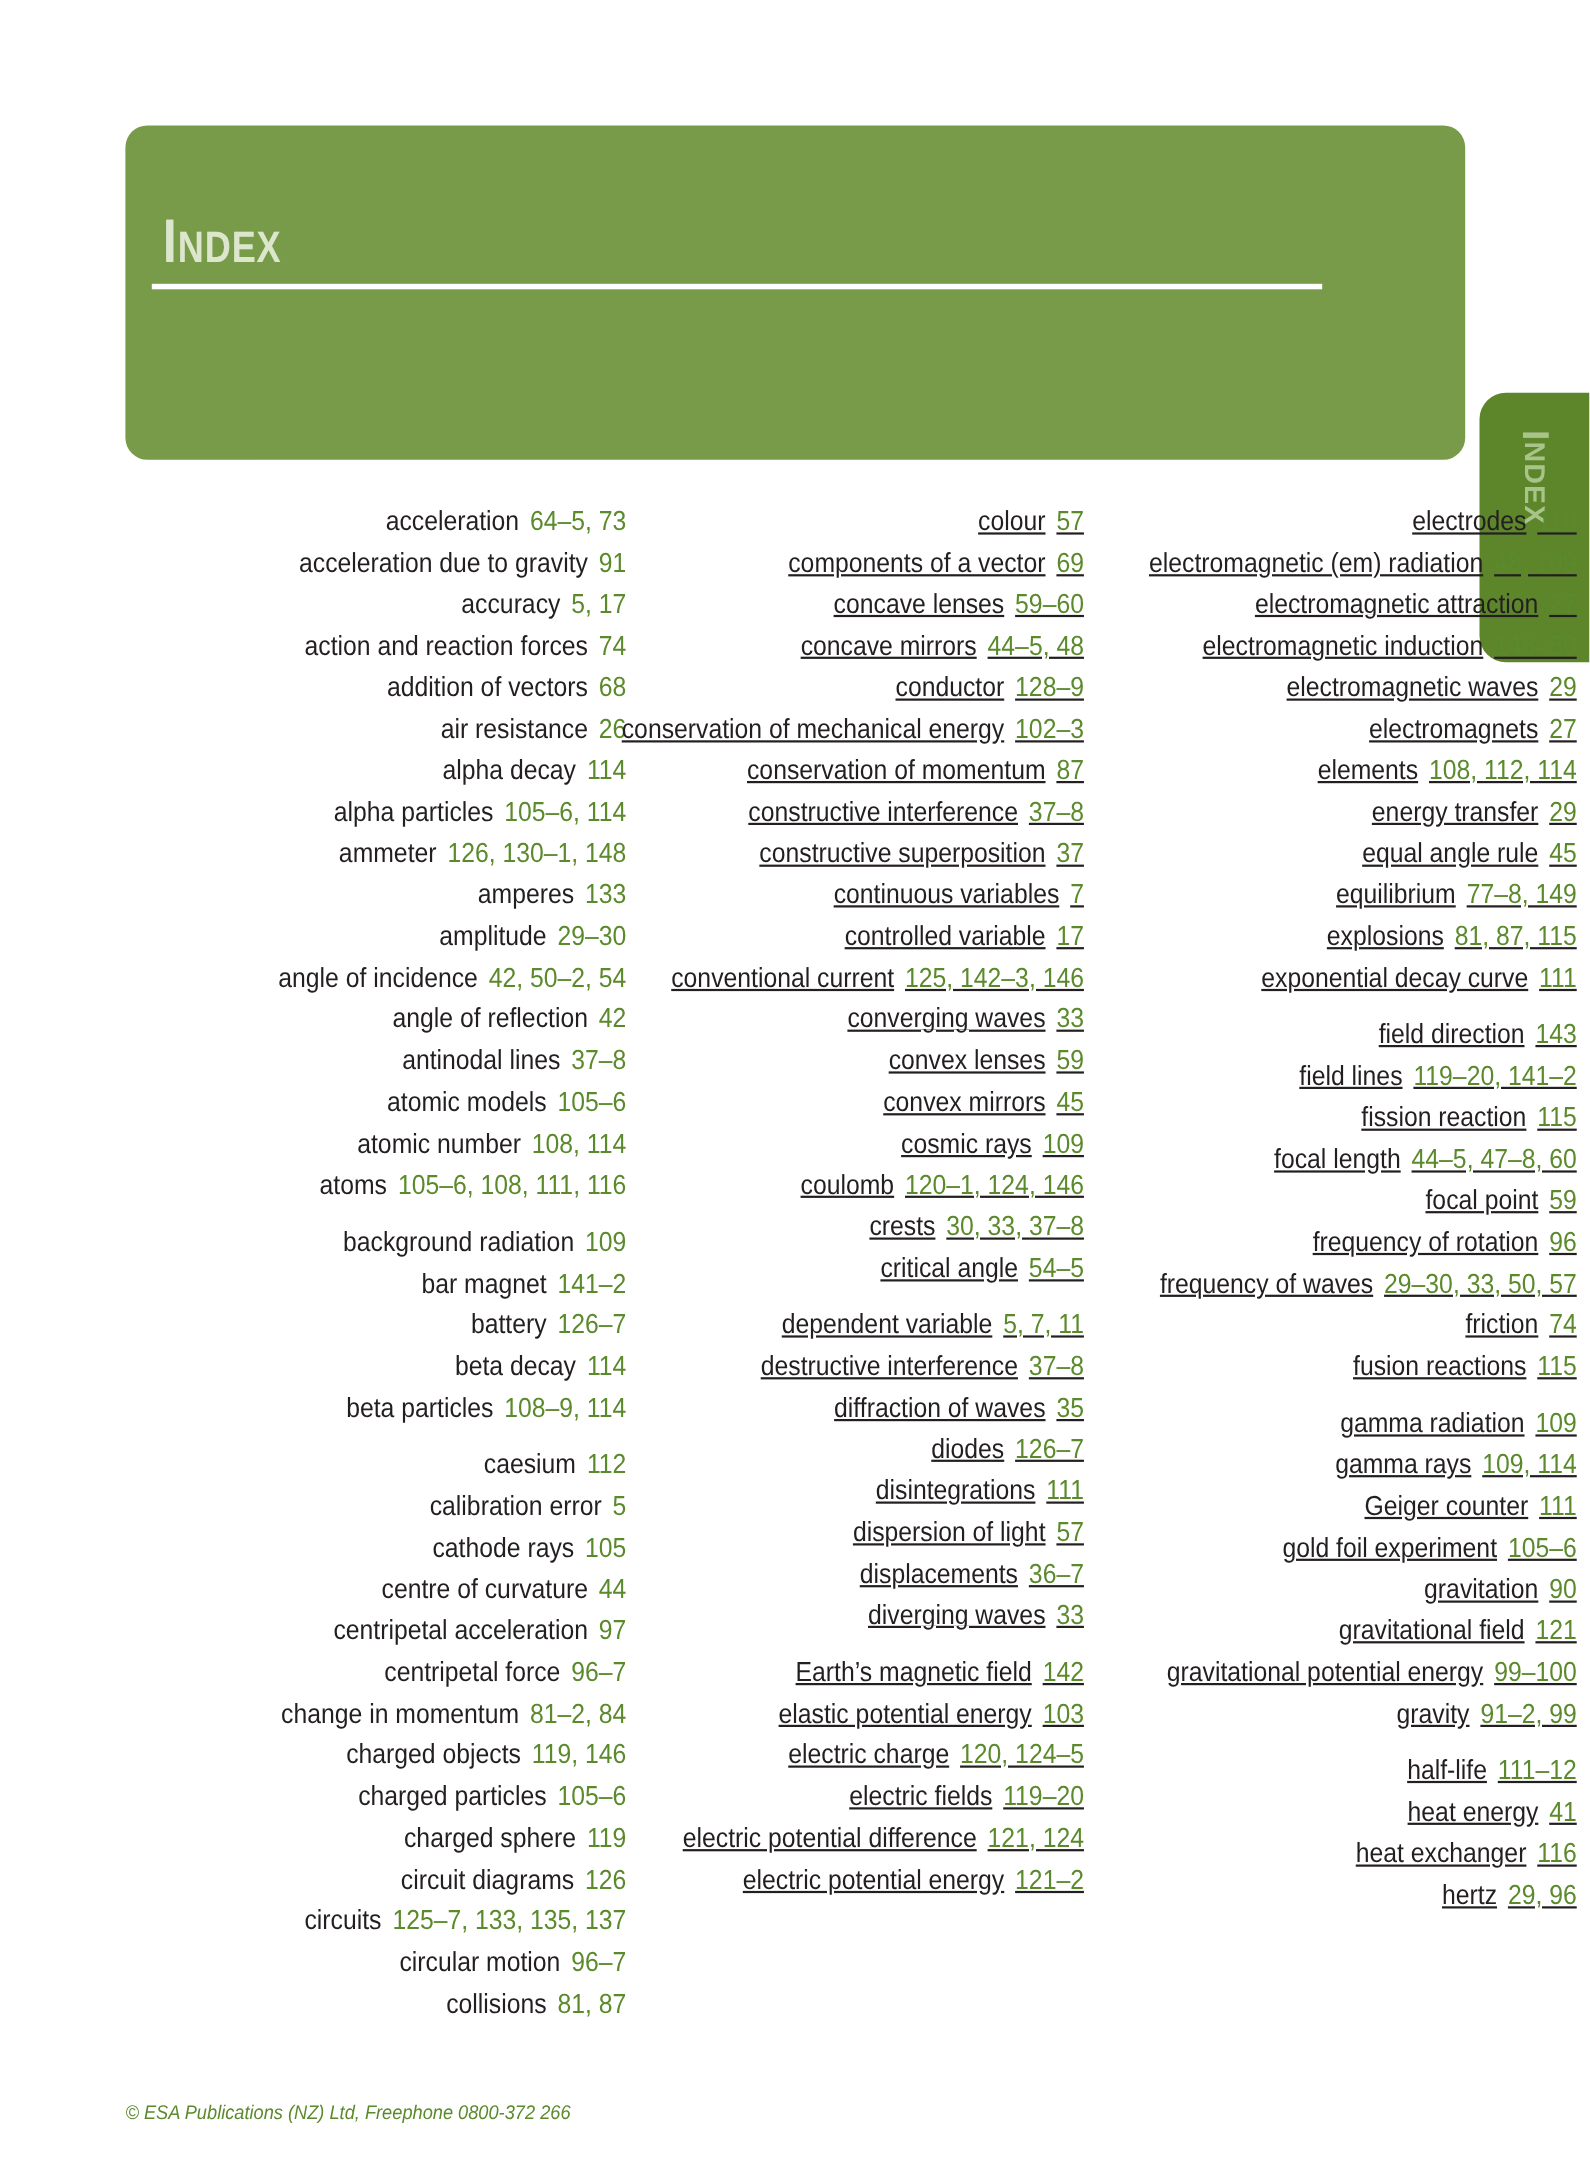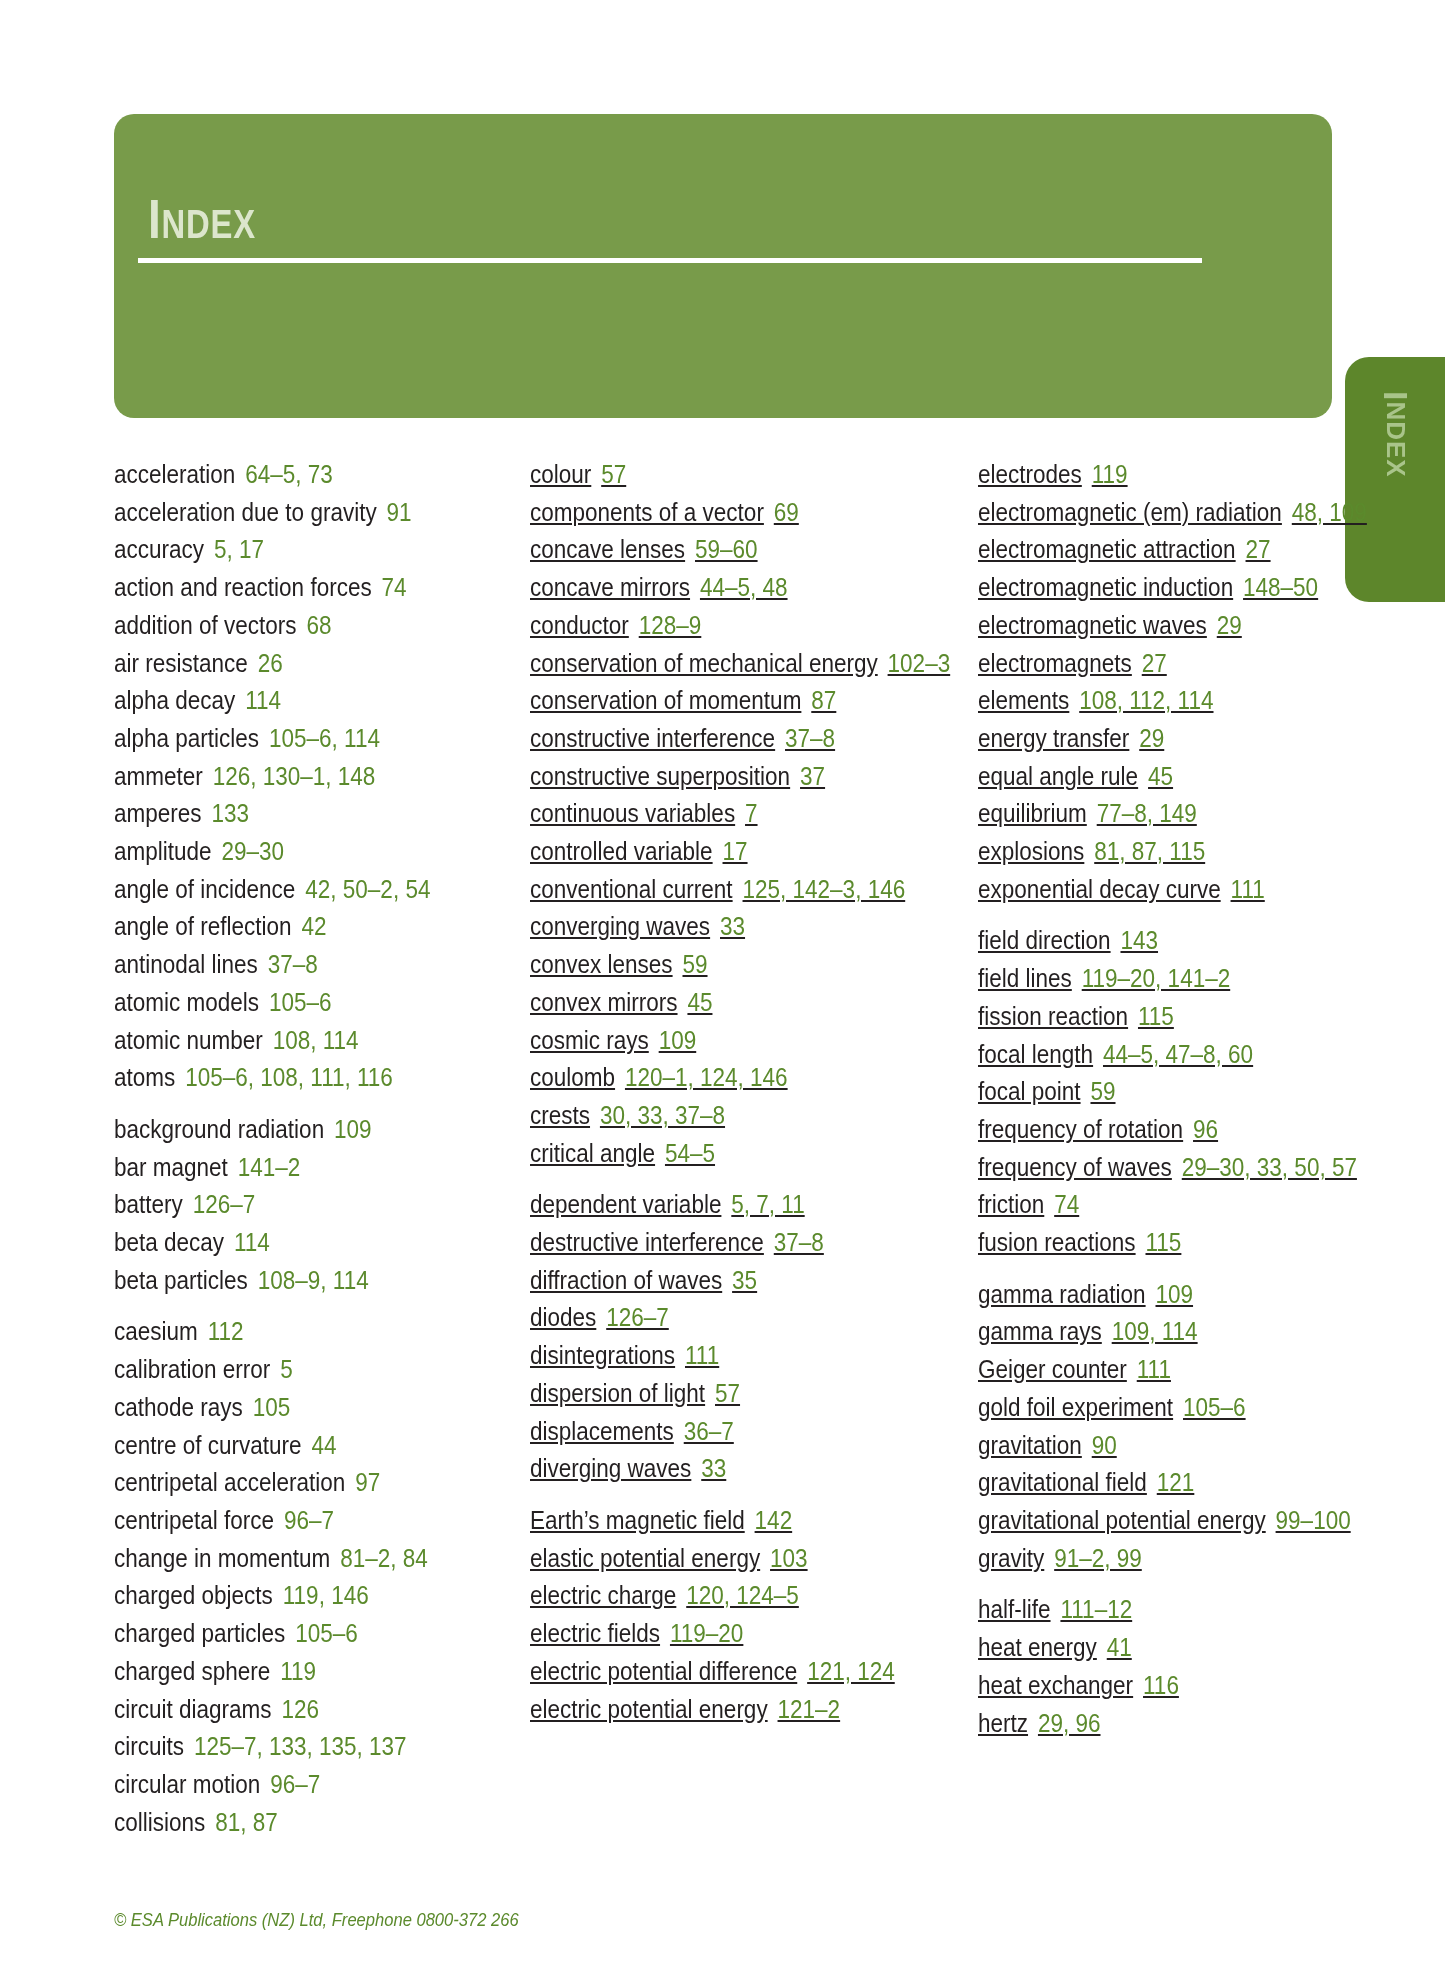--- a/index.html
+++ b/index.html
@@ -13,21 +13,21 @@
   .title .cap { font-size:56px; }
   .title .rest { font-size:40px; }
   .rule { position:absolute; left:24px; top:144px; width:1064px; height:5px; background:#ffffff; }
   .side-tab { position:absolute; left:1345px; top:357px; width:100px; height:245px;
               background:#5d862b; border-radius:24px 0 0 24px; }
   .side-tab-label { position:absolute; left:50%; top:34px; transform-origin:center;
                     writing-mode:vertical-rl; color:#a9c48a; font-weight:bold;
                     transform:translateX(-50%); font-size:26px; letter-spacing:1px; }
   .side-tab-label .cap { font-size:34px; }
   .columns { position:absolute; top:456px; left:114px; width:1230px; height:1400px; }
-  .col { position:absolute; top:0; width:400px; }
+  .col { position:absolute; top:0; width:400px;text-align:right; }
   .col.c1 { left:0; } .col.c2 { left:416px;text-decoration:underline; } .col.c3 { left:864px;text-decoration:underline; }
   .entry { font-size:25px; line-height:37.7px; padding-left:46px; text-indent:-46px;
            transform:scaleX(0.9); transform-origin:left; width:460px; }
   .entry.gap { margin-top:14px; }
   .term { color:#231f20; }
   .pages { color:#5b8a2c; margin-left:11px; }
   .footer { position:absolute; left:114px; top:1910px; font-size:18px; font-style:italic;
             color:#5b8a2c; transform:scaleX(0.92); transform-origin:left; }
 </style>
 </head>

